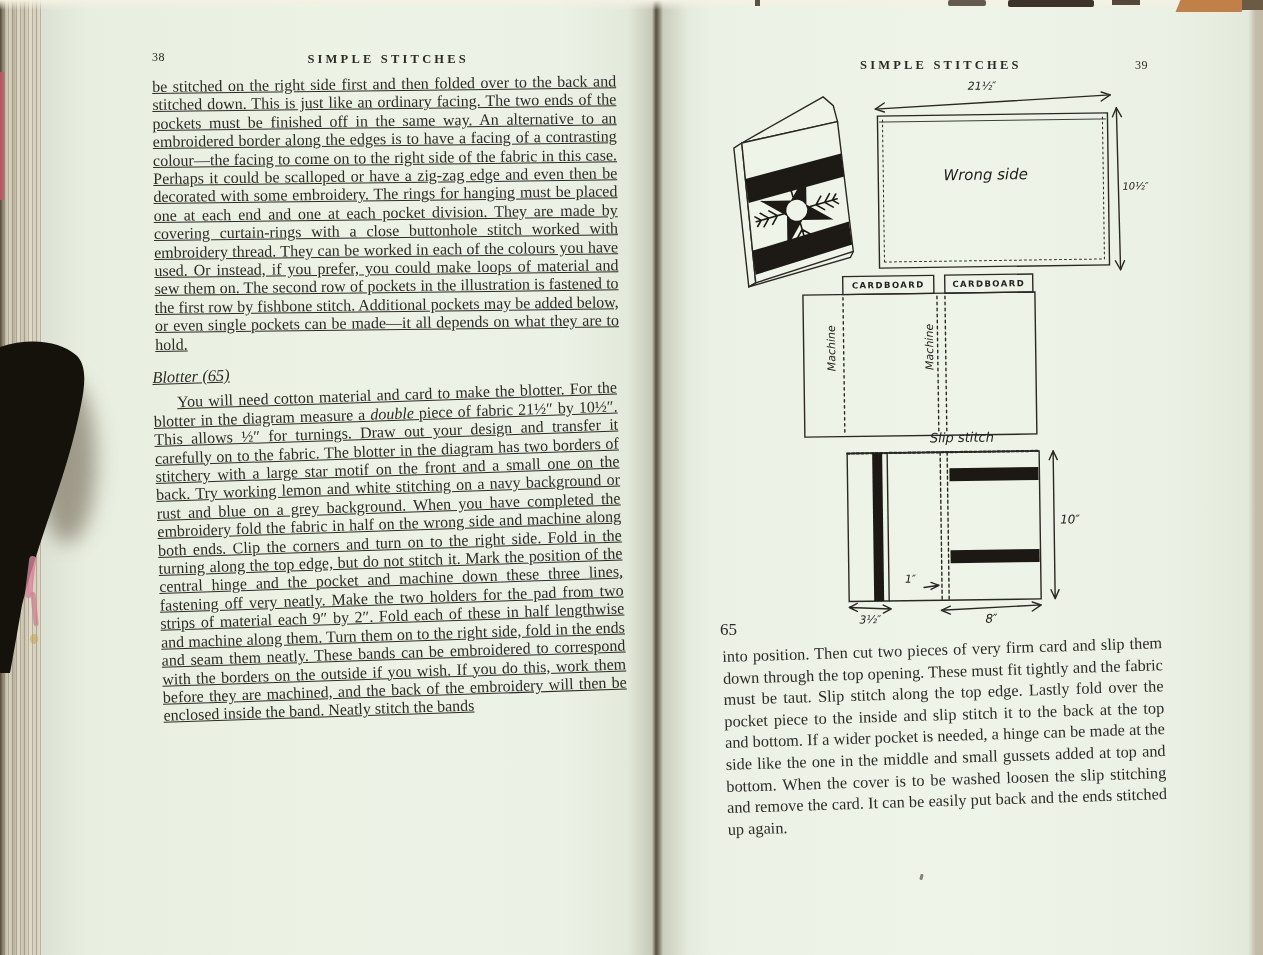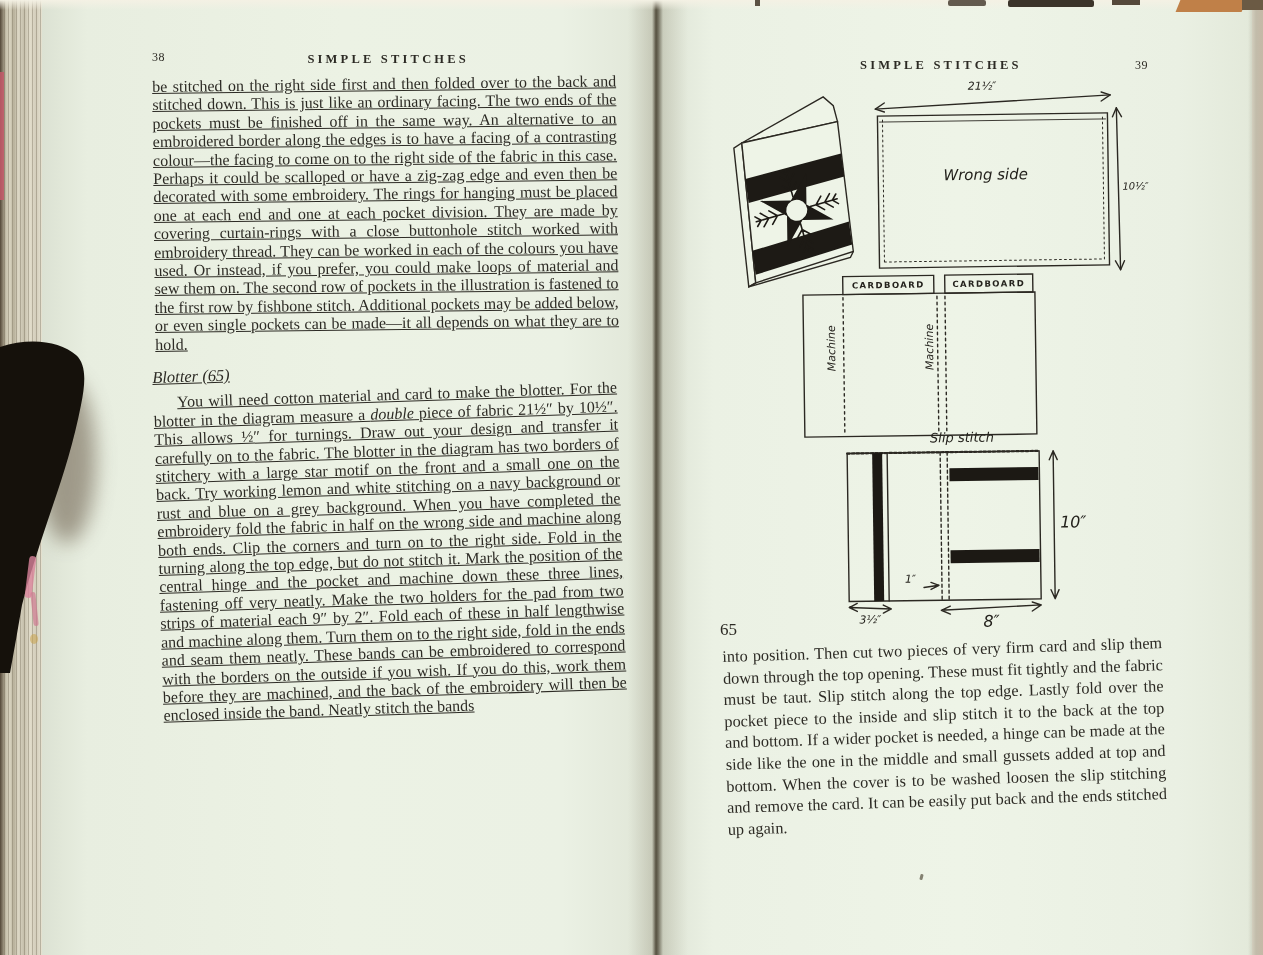--- a/index.html
+++ b/index.html
@@ -60,21 +60,21 @@
   .italic{font-style:italic;}
   .pr-body{font-size:16.3px;line-height:21.6px;transform:rotate(-1.8deg);transform-origin:0 0;}
   .fig-number{position:absolute;font-size:17px;}
   
   .hand{position:absolute;font-family:"DejaVu Sans",sans-serif;font-style:italic;color:#24221d;text-align:center;}
   .lbl-wrongside{font-size:15px;}
   .lbl-cardboard{font-style:normal;font-weight:bold;font-size:8.5px;letter-spacing:1.4px;}
   .lbl-machine{font-size:11px;width:70px;transform:rotate(-90deg);}
   .lbl-slip{font-size:13px;}
   .lbl-dim{font-size:11px;white-space:nowrap;}
-  .lbl-dim-lg{font-size:16px;white-space:nowrap;}
+  .lbl-dim-lg{font-size:12px;white-space:nowrap;}
   .diagram-layer{position:absolute;inset:0;transform:rotate(-0.8deg);transform-origin:300px 300px;}
   .diagram-svg{position:absolute;left:0;top:0;}
   .stray-mark{position:absolute;left:262px;top:874px;width:3px;height:6px;background:#55503f;
     border-radius:1px;transform:rotate(14deg);opacity:.7;}
 </style>
 </head>
 <body>
 
 <div class="photo">
 

